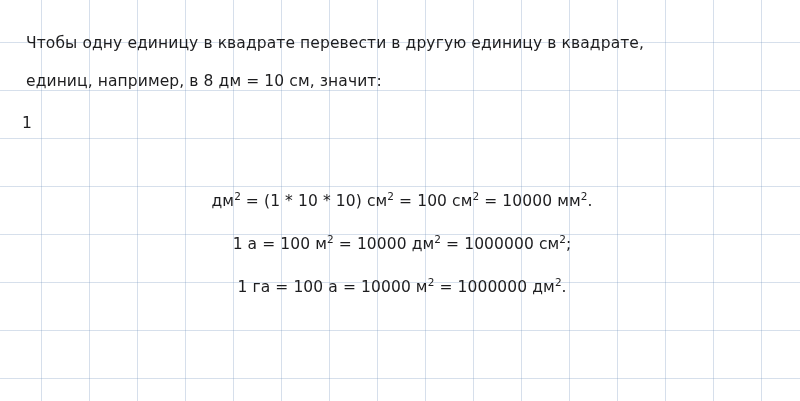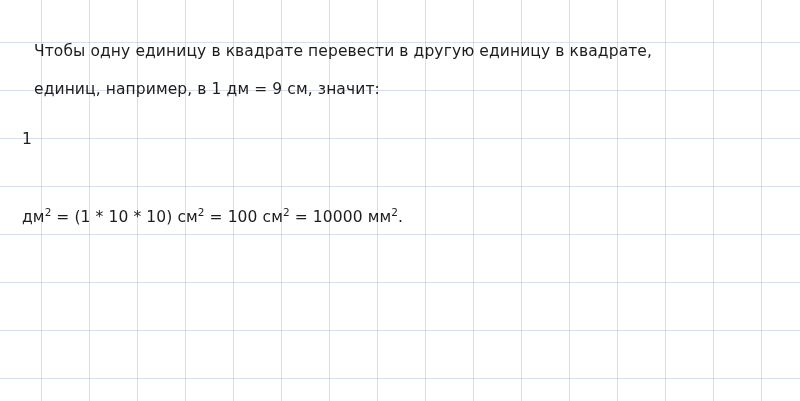--- a/index.html
+++ b/index.html
@@ -32,64 +32,71 @@
     width: 800px;
     height: 401px;
     padding: 20px 18px 0 22px;
     box-sizing: border-box;
     color: #1d1d1f;
     font-size: 15.5px;
     line-height: 38px;
     letter-spacing: 0.1px;
   }
   .para {
-    margin: 12px;
+    margin: 4px;
     padding: 0;
     white-space: normal;
   }
   .para-line {
     display: block;
     line-height: 38px;
   }
   .spacer-line {
     display: block;
     height: 38px;
   }
   .formula {
     display: block;
     line-height: 43px;
     white-space: nowrap;
+    text-align: center;
   }
   .sup {
     font-size: 10.5px;
     vertical-align: super;
     line-height: 0;
     letter-spacing: 0;
   }
   .lone {
     display: block;
     line-height: 38px;
   }
 </style>
 </head>
 <body>
 
 <div id="page">
   <div id="content">
 
     <div class="para">
       <span class="para-line">Чтобы одну единицу в квадрате перевести в другую единицу в квадрате,</span>
-      <span class="para-line">единиц, например, в 1 дм = 9 см, значит:</span>
+      <span class="para-line">единиц, например, в 8 дм = 10 см, значит:</span>
     </div>
 
     <span class="lone">1</span>
 
     <span class="spacer-line"></span>
 
     <span class="formula">
       <span>дм</span><span class="sup">2</span><span> = (1 * 10 * 10) см</span><span class="sup">2</span><span> = 100 см</span><span class="sup">2</span><span> = 10000 мм</span><span class="sup">2</span><span>.</span>
     </span>
 
 
+    <span class="formula">
+      <span>1 а = 100 м</span><span class="sup">2</span><span> = 10000 дм</span><span class="sup">2</span><span> = 1000000 см</span><span class="sup">2</span><span>;</span>
+    </span>
 
+    <span class="formula">
+      <span>1 га = 100 а = 10000 м</span><span class="sup">2</span><span> = 1000000 дм</span><span class="sup">2</span><span>.</span>
+    </span>
 
   </div>
 </div>
 
 </body></html>

